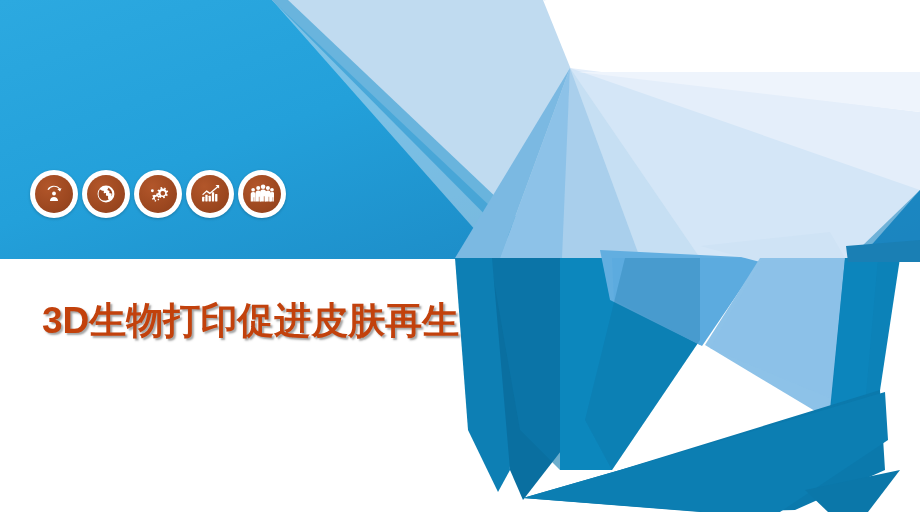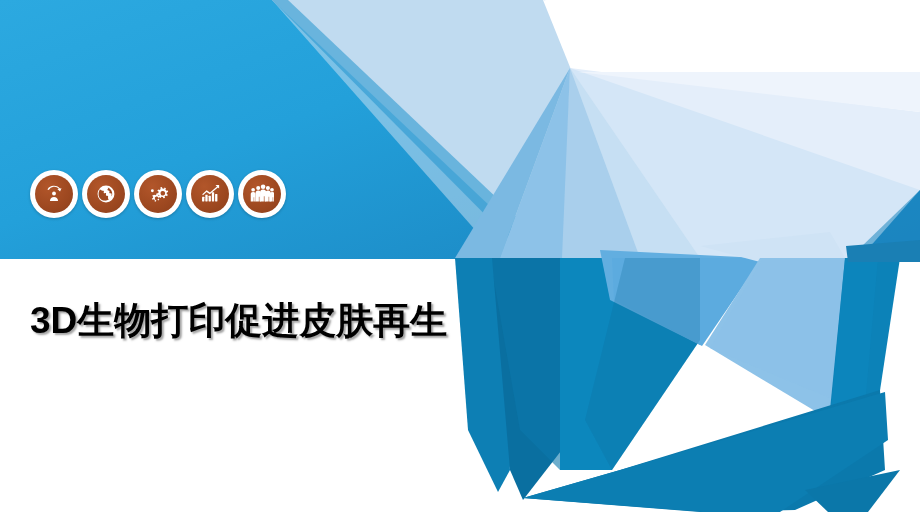--- a/index.html
+++ b/index.html
@@ -83,25 +83,25 @@
     align-items: center;
     justify-content: center;
   }
   .icon-inner svg {
     display: block;
   }
 
   
   .title {
     position: absolute;
-    left: 30px;
+    left: 42px;
     top: 299px;
     font-size: 37px;
     font-weight: bold;
-    color: #000000;
+    color: #c2410c;
     letter-spacing: 0px;
     white-space: nowrap;
     text-shadow: 2px 2px 2px rgba(90,90,90,0.55);
     line-height: 1.2;
   }
 </style>
 </head>
 <body>
 
 <div id="slide">

